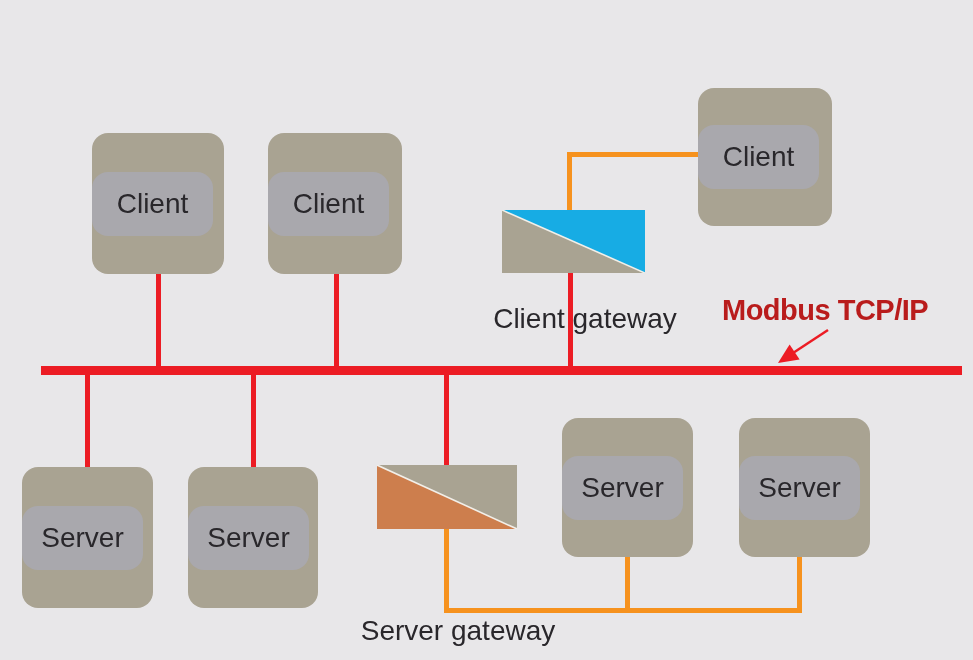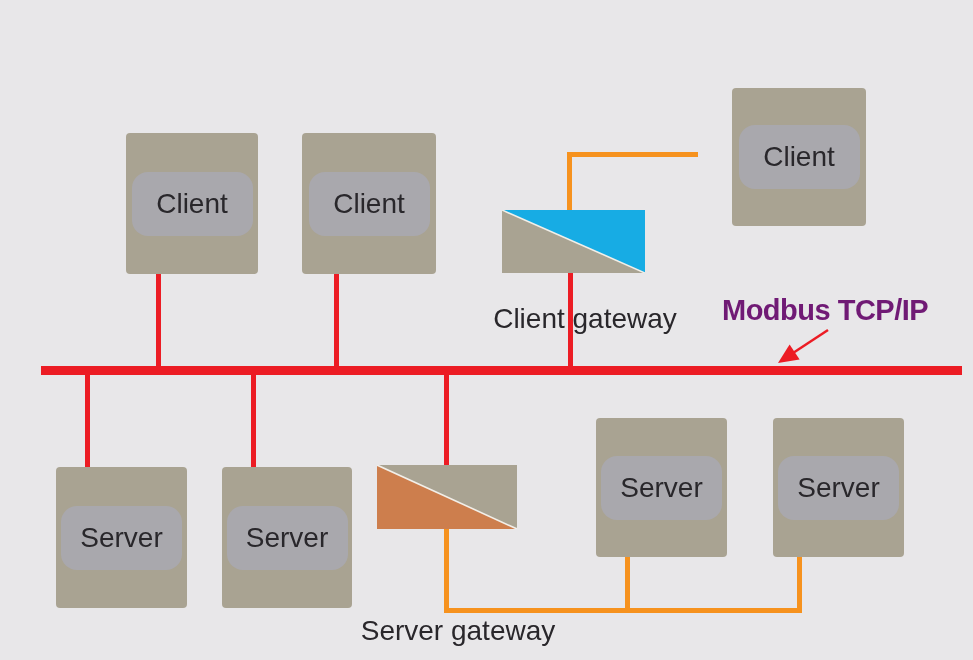--- a/index.html
+++ b/index.html
@@ -12,25 +12,24 @@
     width: 973px;
     height: 660px;
     background: #e8e7e9;
     font-family: "Liberation Sans", sans-serif;
     overflow: hidden;
   }
   
   .node {
     position: absolute;
     background: #a9a392;
-    border-radius: 4px;
+    border-radius: 16px;
     display: flex;
     align-items: center;
-    justify-content: center;
-    margin-left: 34px;
+    justify-content: flex-start;
   }
   .node-chip {
     width: 121px;
     height: 64px;
     background: #a9a8ad;
     border-radius: 16px;
     display: flex;
     align-items: center;
     justify-content: center;
     font-size: 28px;
@@ -55,21 +54,21 @@
     font-size: 28px;
     color: #29272b;
     white-space: nowrap;
     transform: translateX(-50%);
   }
   .bus-label {
     position: absolute;
     font-size: 29px;
     font-weight: 800;
     letter-spacing: -0.5px;
-    color: #701a75;
+    color: #b91c1c;
     white-space: nowrap;
     text-align: center;
   }
   .arrow { position: absolute; }
 </style>
 </head>
 <body>
 
 <div class="canvas">
 

